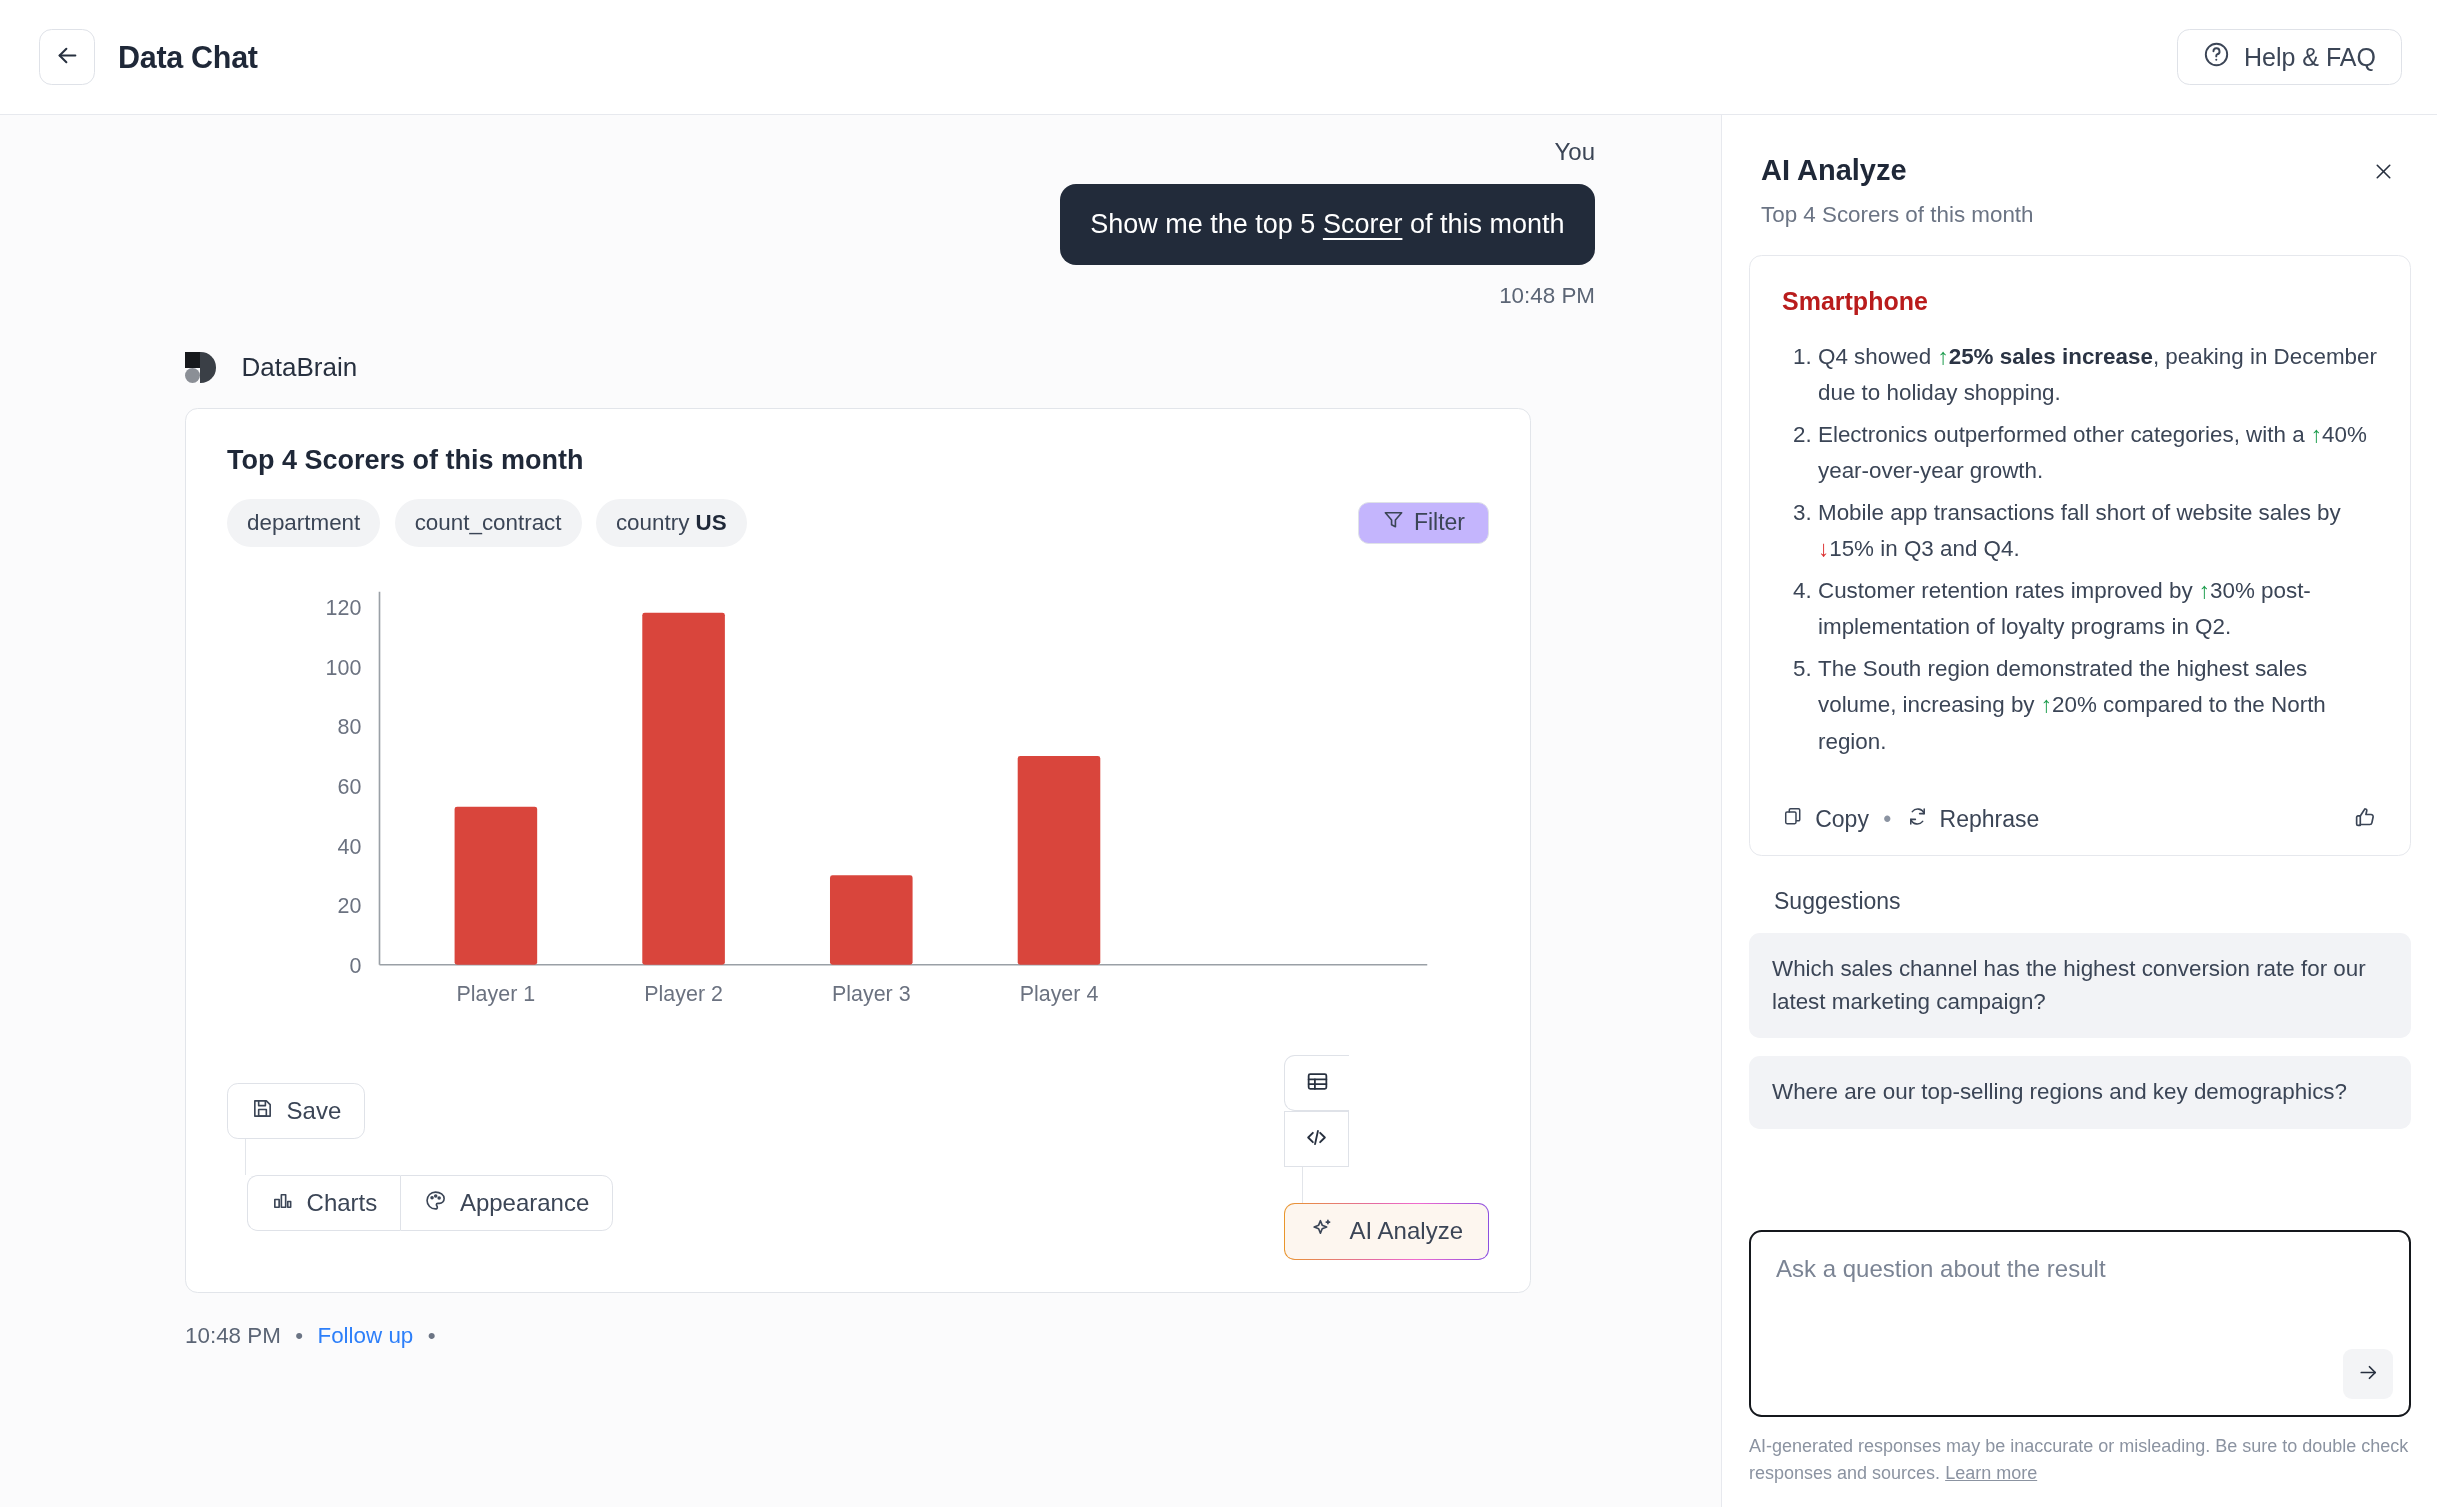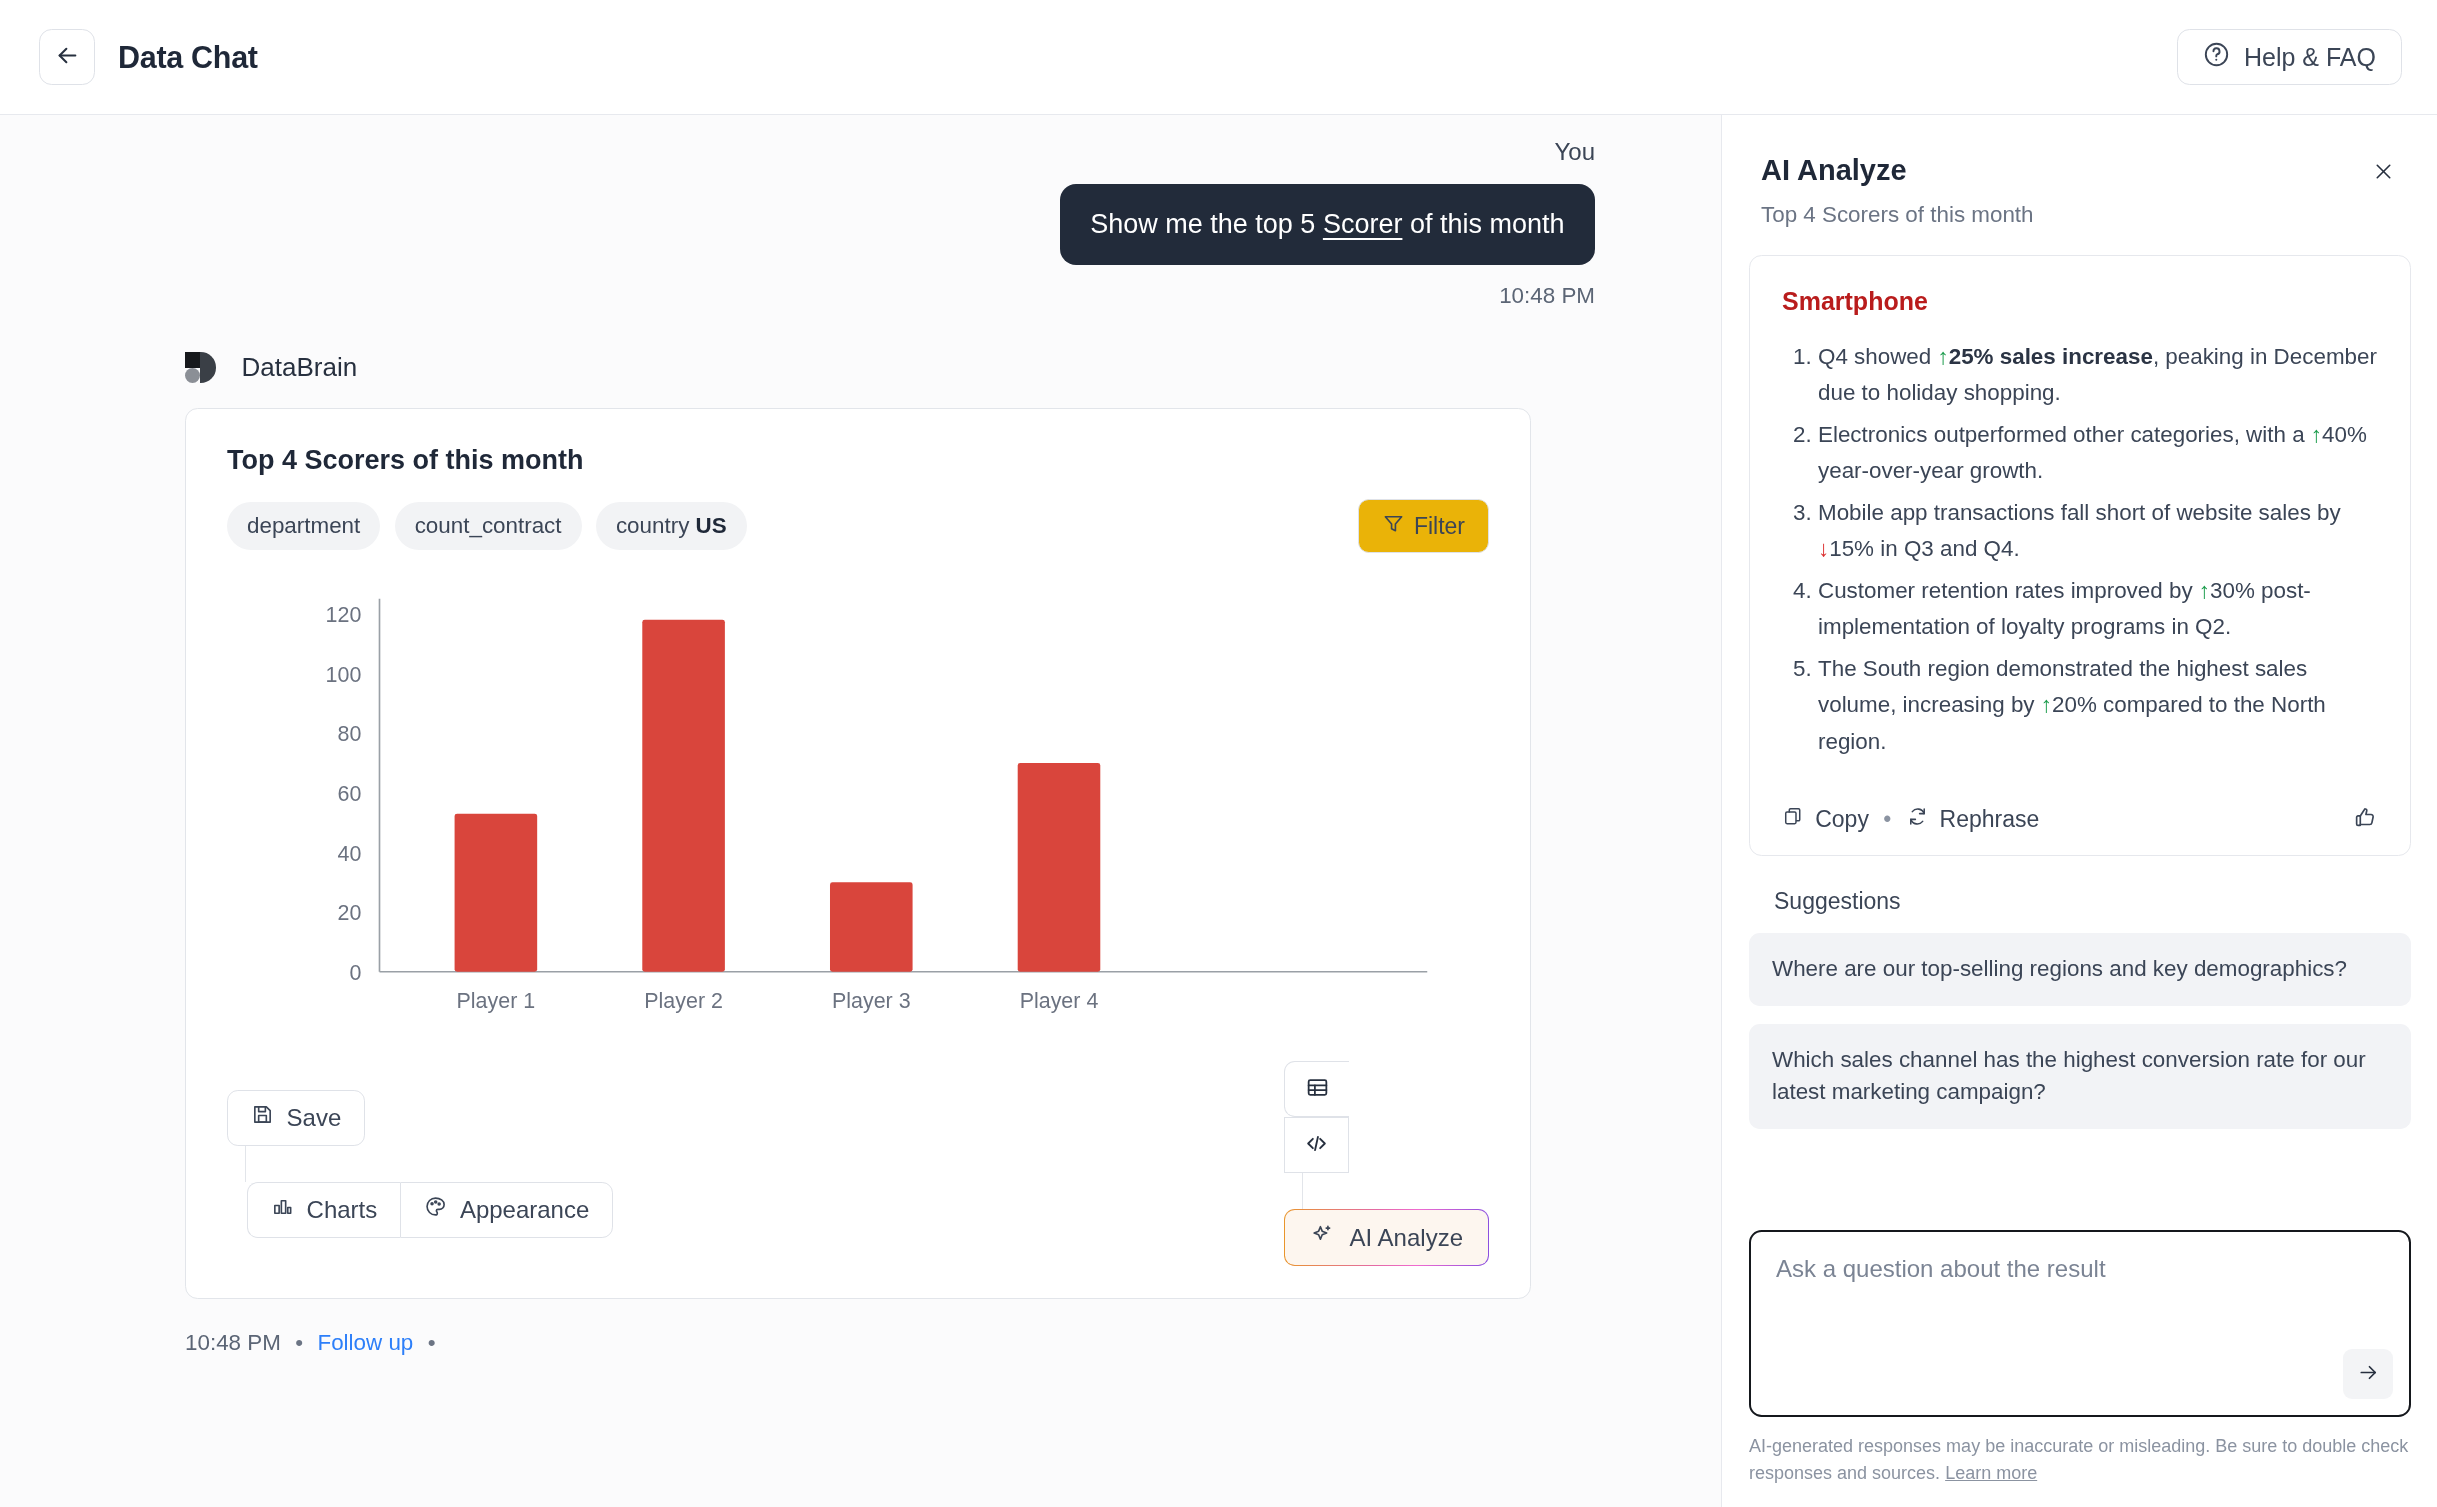--- a/index.html
+++ b/index.html
@@ -78,22 +78,22 @@
   .card-title { font-size: 27px; font-weight: 700; color: #1f2838; padding: 36px 41px 0 41px; }
   .card-chipsrow { display: flex; align-items: center; justify-content: space-between; padding: 23px 41px 0 41px; }
   .chips { display: flex; gap: 14.4px; }
   .chip {
     background: #f2f3f5; border-radius: 897px; padding: 10.8px 20px;
     font-size: 22.4px; color: #3b4556; white-space: nowrap; cursor: pointer;
   }
   .chip b { font-weight: 700; color:#1f2838; }
   .filter-btn {
     display: flex; align-items: center; gap: 9px;
-    height: 54px; padding: 0 23px;
-    border: 0.9px solid #dfe2e8; border-radius: 10.8px; background: #eab308;
+    height: 42px; padding: 0 23px;
+    border: 0.9px solid #dfe2e8; border-radius: 10.8px; background: #c4b5fd;
     font-size: 23px; color: #3b4556; cursor: pointer;
   }
 
   
   .chart-wrap { padding: 30.5px 41px 9px 41px; height: 485px; }
   .chart-svg { width: 100%; height: 100%; display:block; }
 
   .card-footer {
     display: flex; align-items: center; justify-content: space-between;
     padding: 23px 41px 32px 41px;
@@ -429,22 +429,22 @@
                     <path d="M7 10.5v9h-2.2A1.3 1.3 0 0 1 3.5 18.2v-6.4A1.3 1.3 0 0 1 4.8 10.5z"></path>
                     <path d="M7 10.5l4-6.2c.2-.4.6-.6 1-.5.8.1 1.4.9 1.2 1.7l-.8 3.6h4.9a2 2 0 0 1 2 2.4l-1.2 5.6a2 2 0 0 1-2 1.6H7"></path>
                   </svg>
               </span>
             </div>
           </div>
         </div>
 
         <div class="sugg-title">Suggestions</div>
         <div id="suggestions">
+            <div class="sugg">Which sales channel has the highest conversion rate for our latest marketing campaign?</div>
             <div class="sugg">Where are our top-selling regions and key demographics?</div>
-            <div class="sugg">Which sales channel has the highest conversion rate for our latest marketing campaign?</div>
           </div>
       </div>
 
       <div class="panel-foot">
         <div class="ask-box">
           <div class="ask-ph">Ask a question about the result</div>
           <div class="ask-send">
             <span>
               <svg width="23" height="23" viewBox="0 0 24 24" fill="none" stroke="#27303f" stroke-width="1.8" stroke-linecap="round" stroke-linejoin="round">
                   <line x1="4.5" y1="12" x2="19" y2="12"></line>

